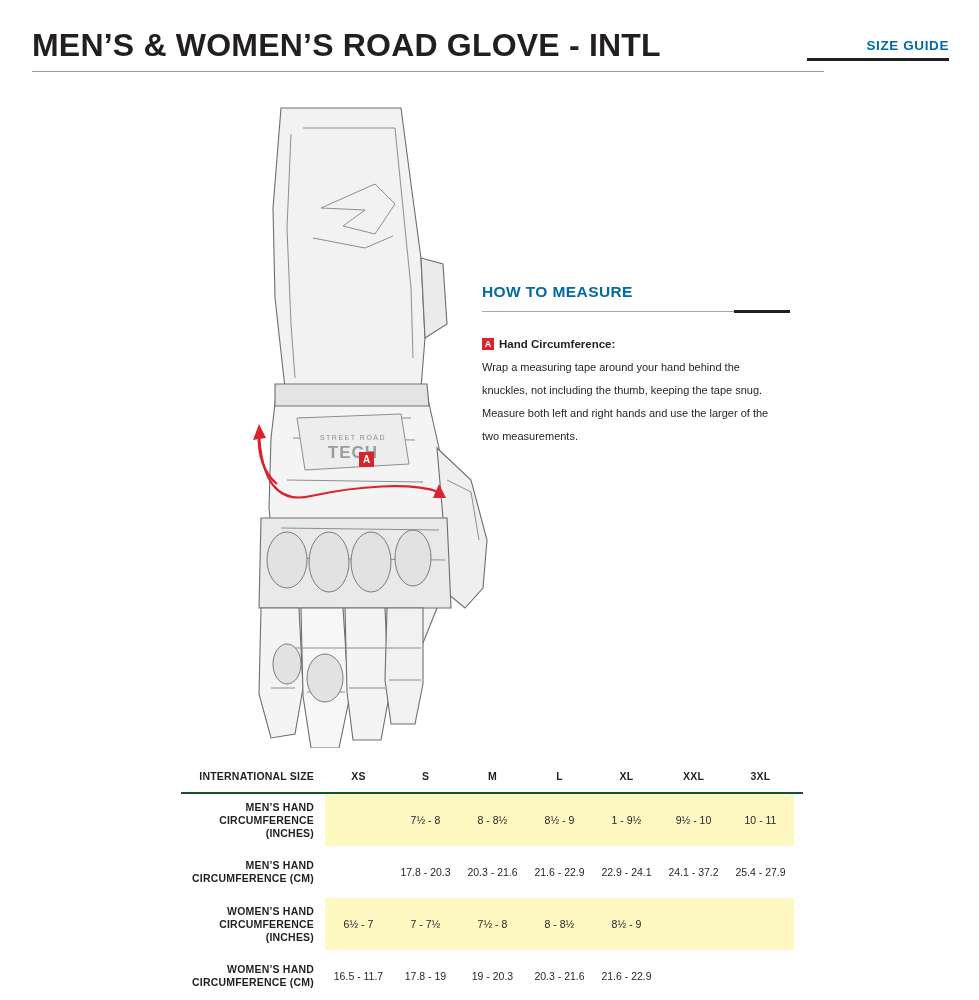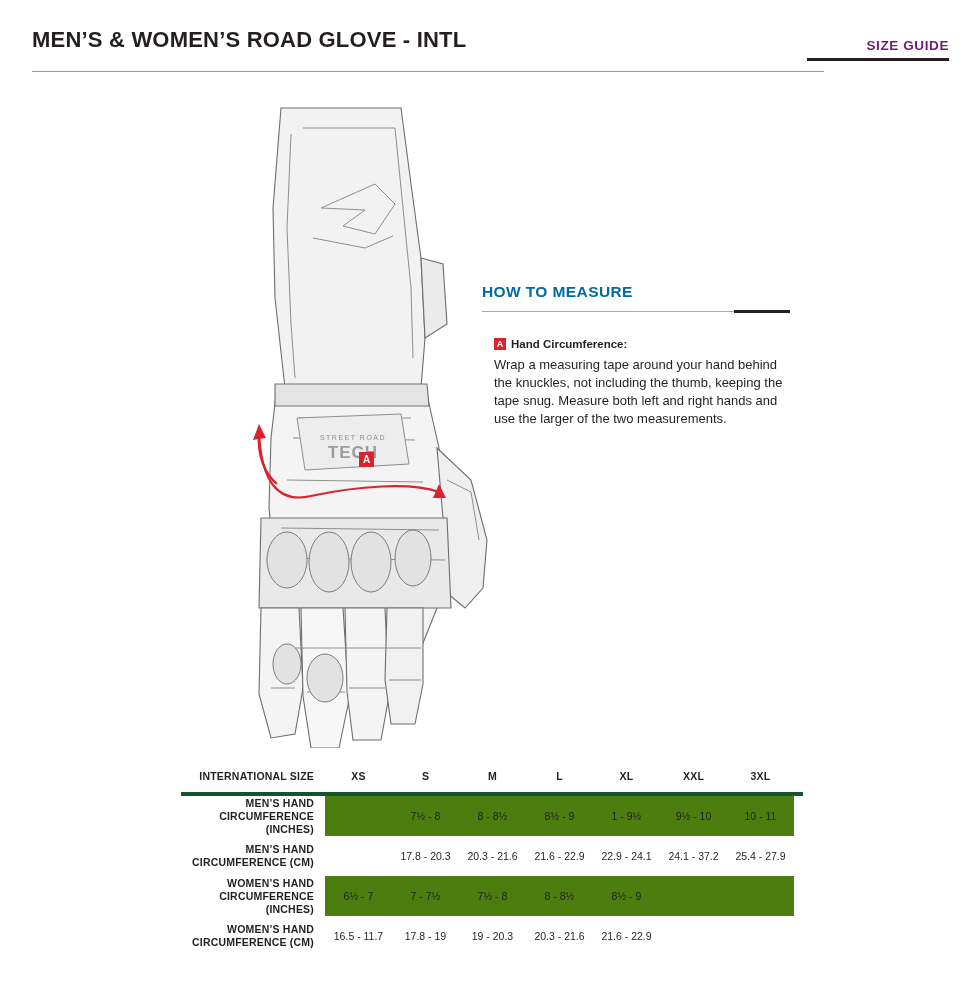--- a/index.html
+++ b/index.html
@@ -20,37 +20,37 @@
   .header {
     position: absolute;
     top: 0; left: 0;
     width: 979px;
     height: 76px;
   }
   .header-title {
     position: absolute;
     left: 32px;
     top: 27px;
-    font-size: 22px;
+    font-size: 32px;
     font-weight: bold;
     letter-spacing: 0.2px;
     color: #231f20;
     white-space: nowrap;
   }
   .size-guide-wrap {
     position: absolute;
     right: 30px;
     top: 38px;
     text-align: right;
   }
   .size-guide-label {
     font-size: 13.5px;
     font-weight: bold;
     letter-spacing: 0.6px;
-    color: #701a75;
+    color: #0369a1;
   }
   .size-guide-rule {
     margin-top: 5px;
     width: 142px;
     height: 3px;
     background: #231f20;
     margin-left: auto;
   }
   .header-rule-long {
     position: absolute;
@@ -98,21 +98,20 @@
   }
   .measure-rule-dark {
     position: absolute;
     right: 0; top: 0;
     width: 56px; height: 3px;
     background: #231f20;
   }
   .measure-item {
     margin-top: 21px;
     position: relative;
-    margin-left: 12px;
   }
   .badge-a {
     display: inline-block;
     width: 12px;
     height: 12px;
     background: #d9232d;
     color: #ffffff;
     font-size: 9px;
     font-weight: bold;
     line-height: 12px;
@@ -120,22 +119,22 @@
     vertical-align: 1px;
     margin-right: 5px;
   }
   .measure-item-title {
     font-size: 11.5px;
     font-weight: bold;
     color: #231f20;
   }
   .measure-body {
     margin-top: 4px;
-    font-size: 13px;
-    line-height: 18px;
+    font-size: 11px;
+    line-height: 23px;
     color: #231f20;
     width: 300px;
   }
 
   
   .tape-badge {
     position: absolute;
     left: 359px;
     top: 452px;
     width: 15px;
@@ -183,27 +182,27 @@
     display: flex;
     align-items: center;
     justify-content: center;
   }
   .row-header .cell, .row-header .rowlabel {
     font-weight: bold;
     letter-spacing: 0.2px;
   }
   .row-header {
     height: 32px;
-    border-bottom: 4px solid #14532d;
+    border-bottom: 2px solid #14532d;
   }
   .row-data {
-    height: 40px;
+    height: 52px;
   }
   .row-shaded .cell {
-    background: #4d7c0f;
+    background: #fef9c3;
   }
 </style>
 </head>
 <body>
 
 <div class="header">
   <div class="header-title">MEN’S &amp; WOMEN’S ROAD GLOVE - INTL</div>
   <div class="size-guide-wrap">
     <div class="size-guide-label">SIZE GUIDE</div>
     <div class="size-guide-rule"></div>

